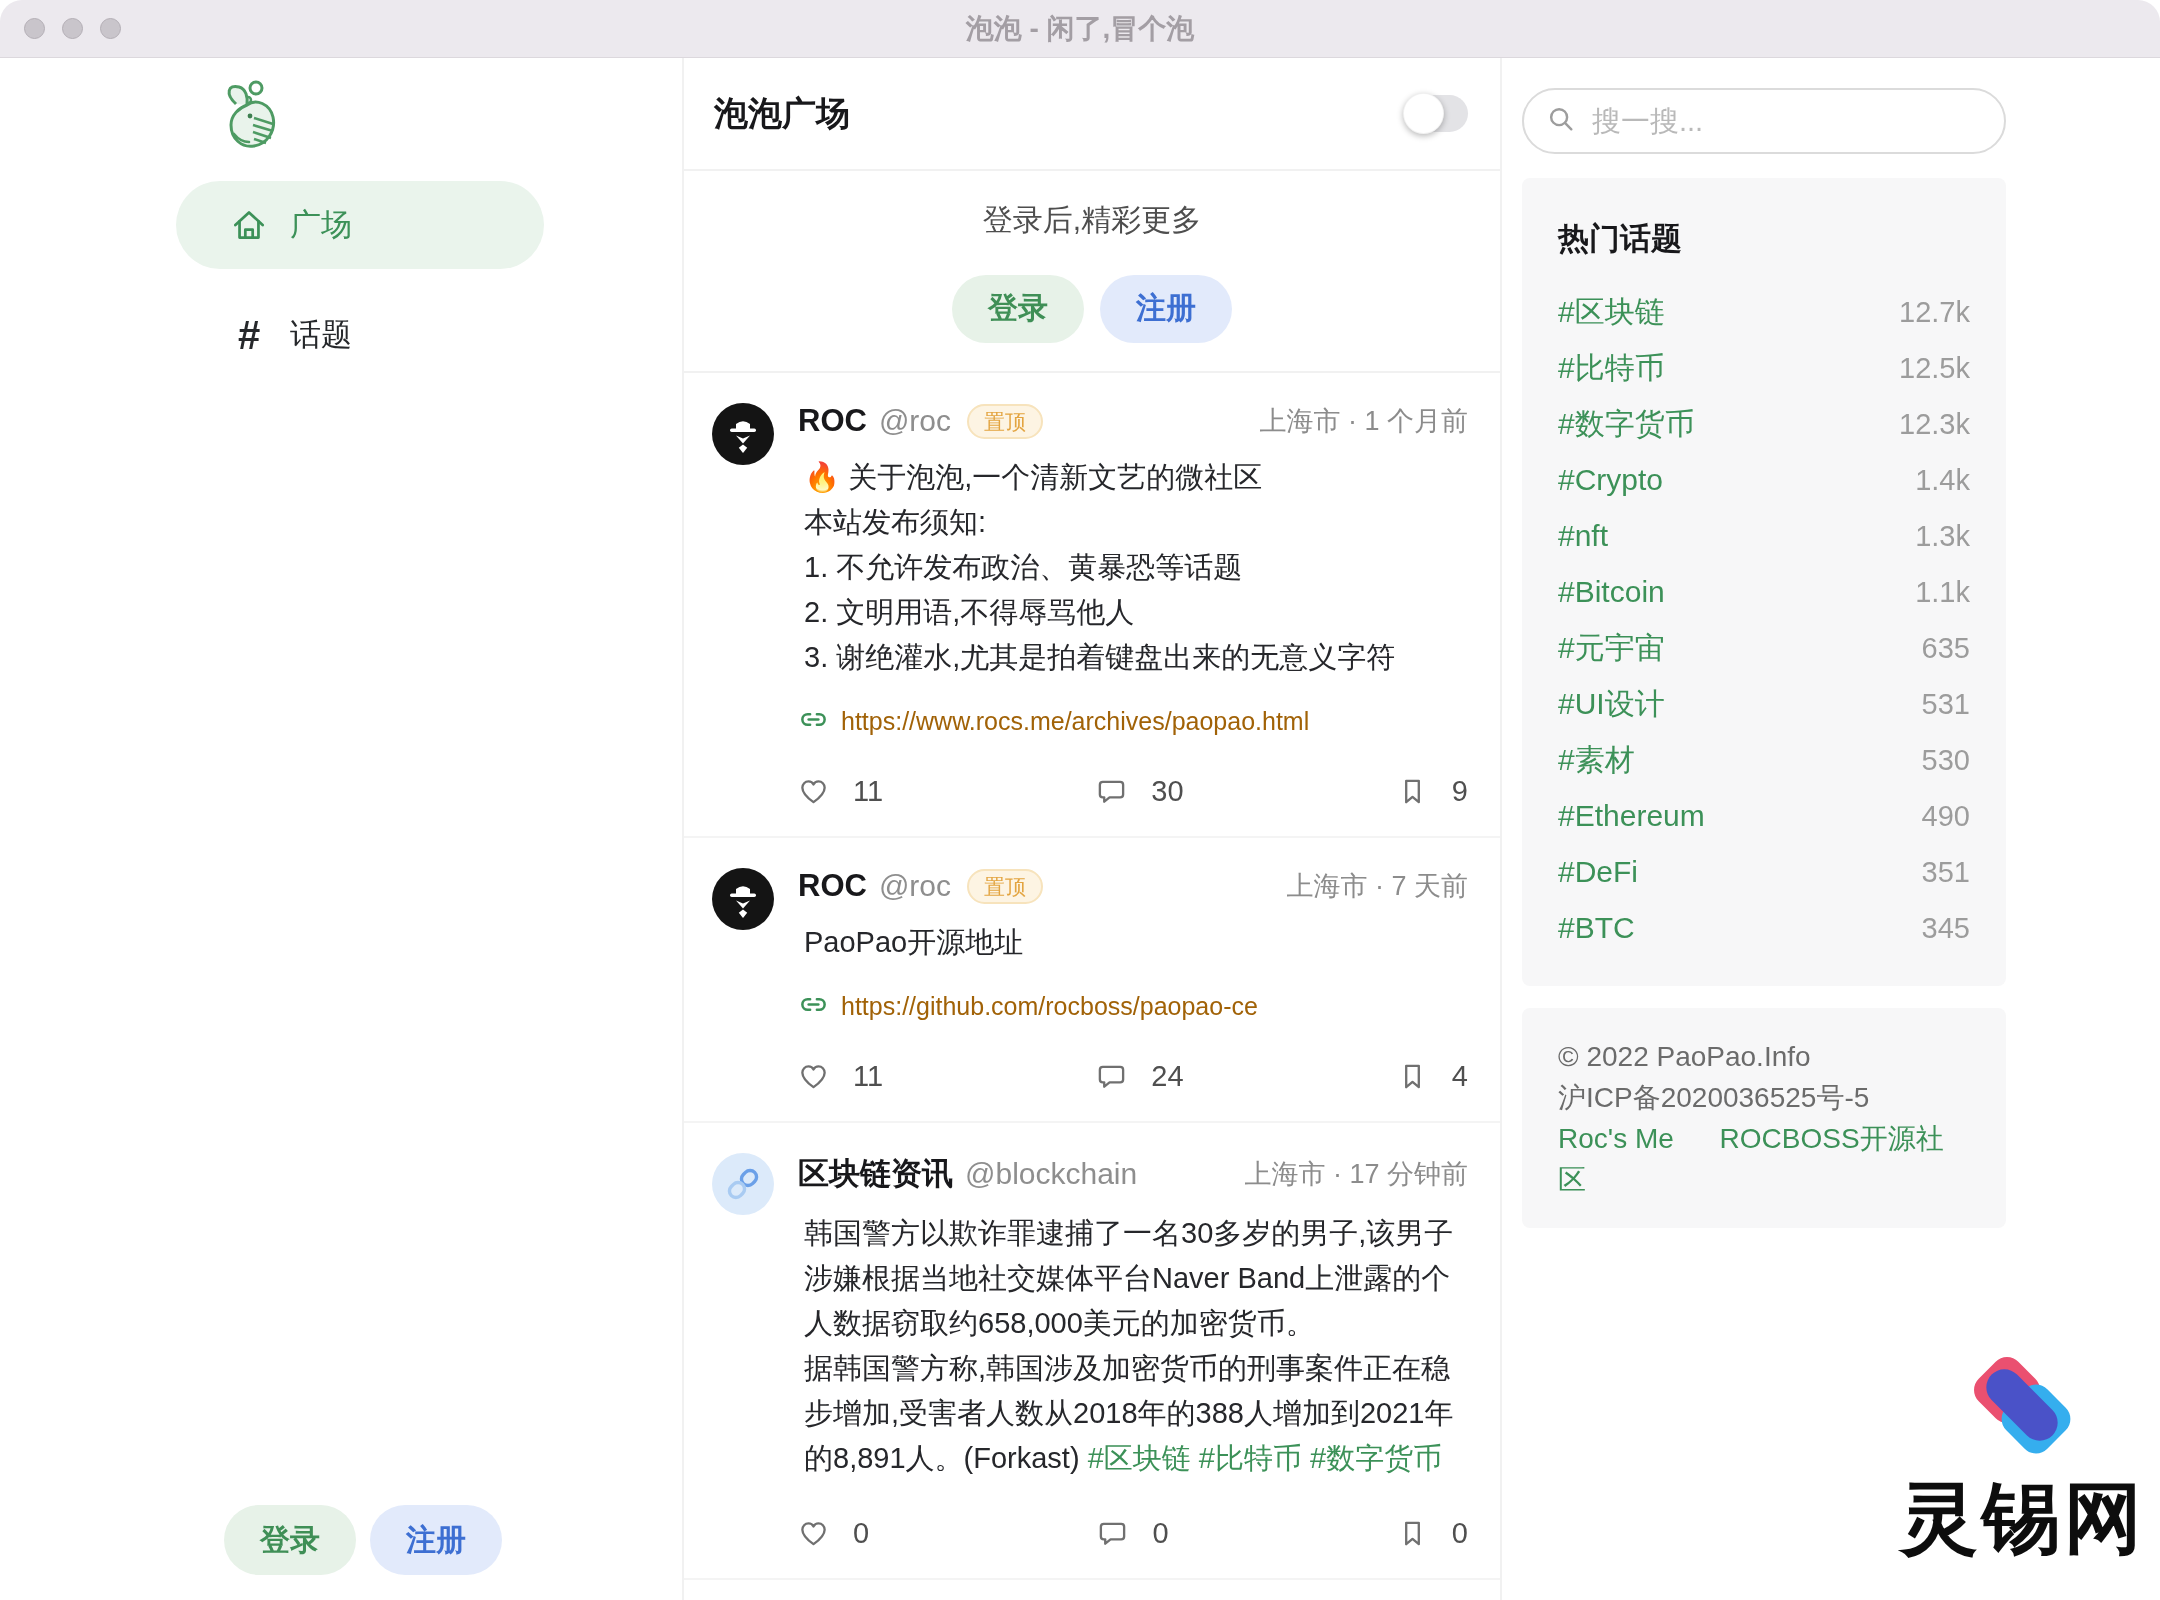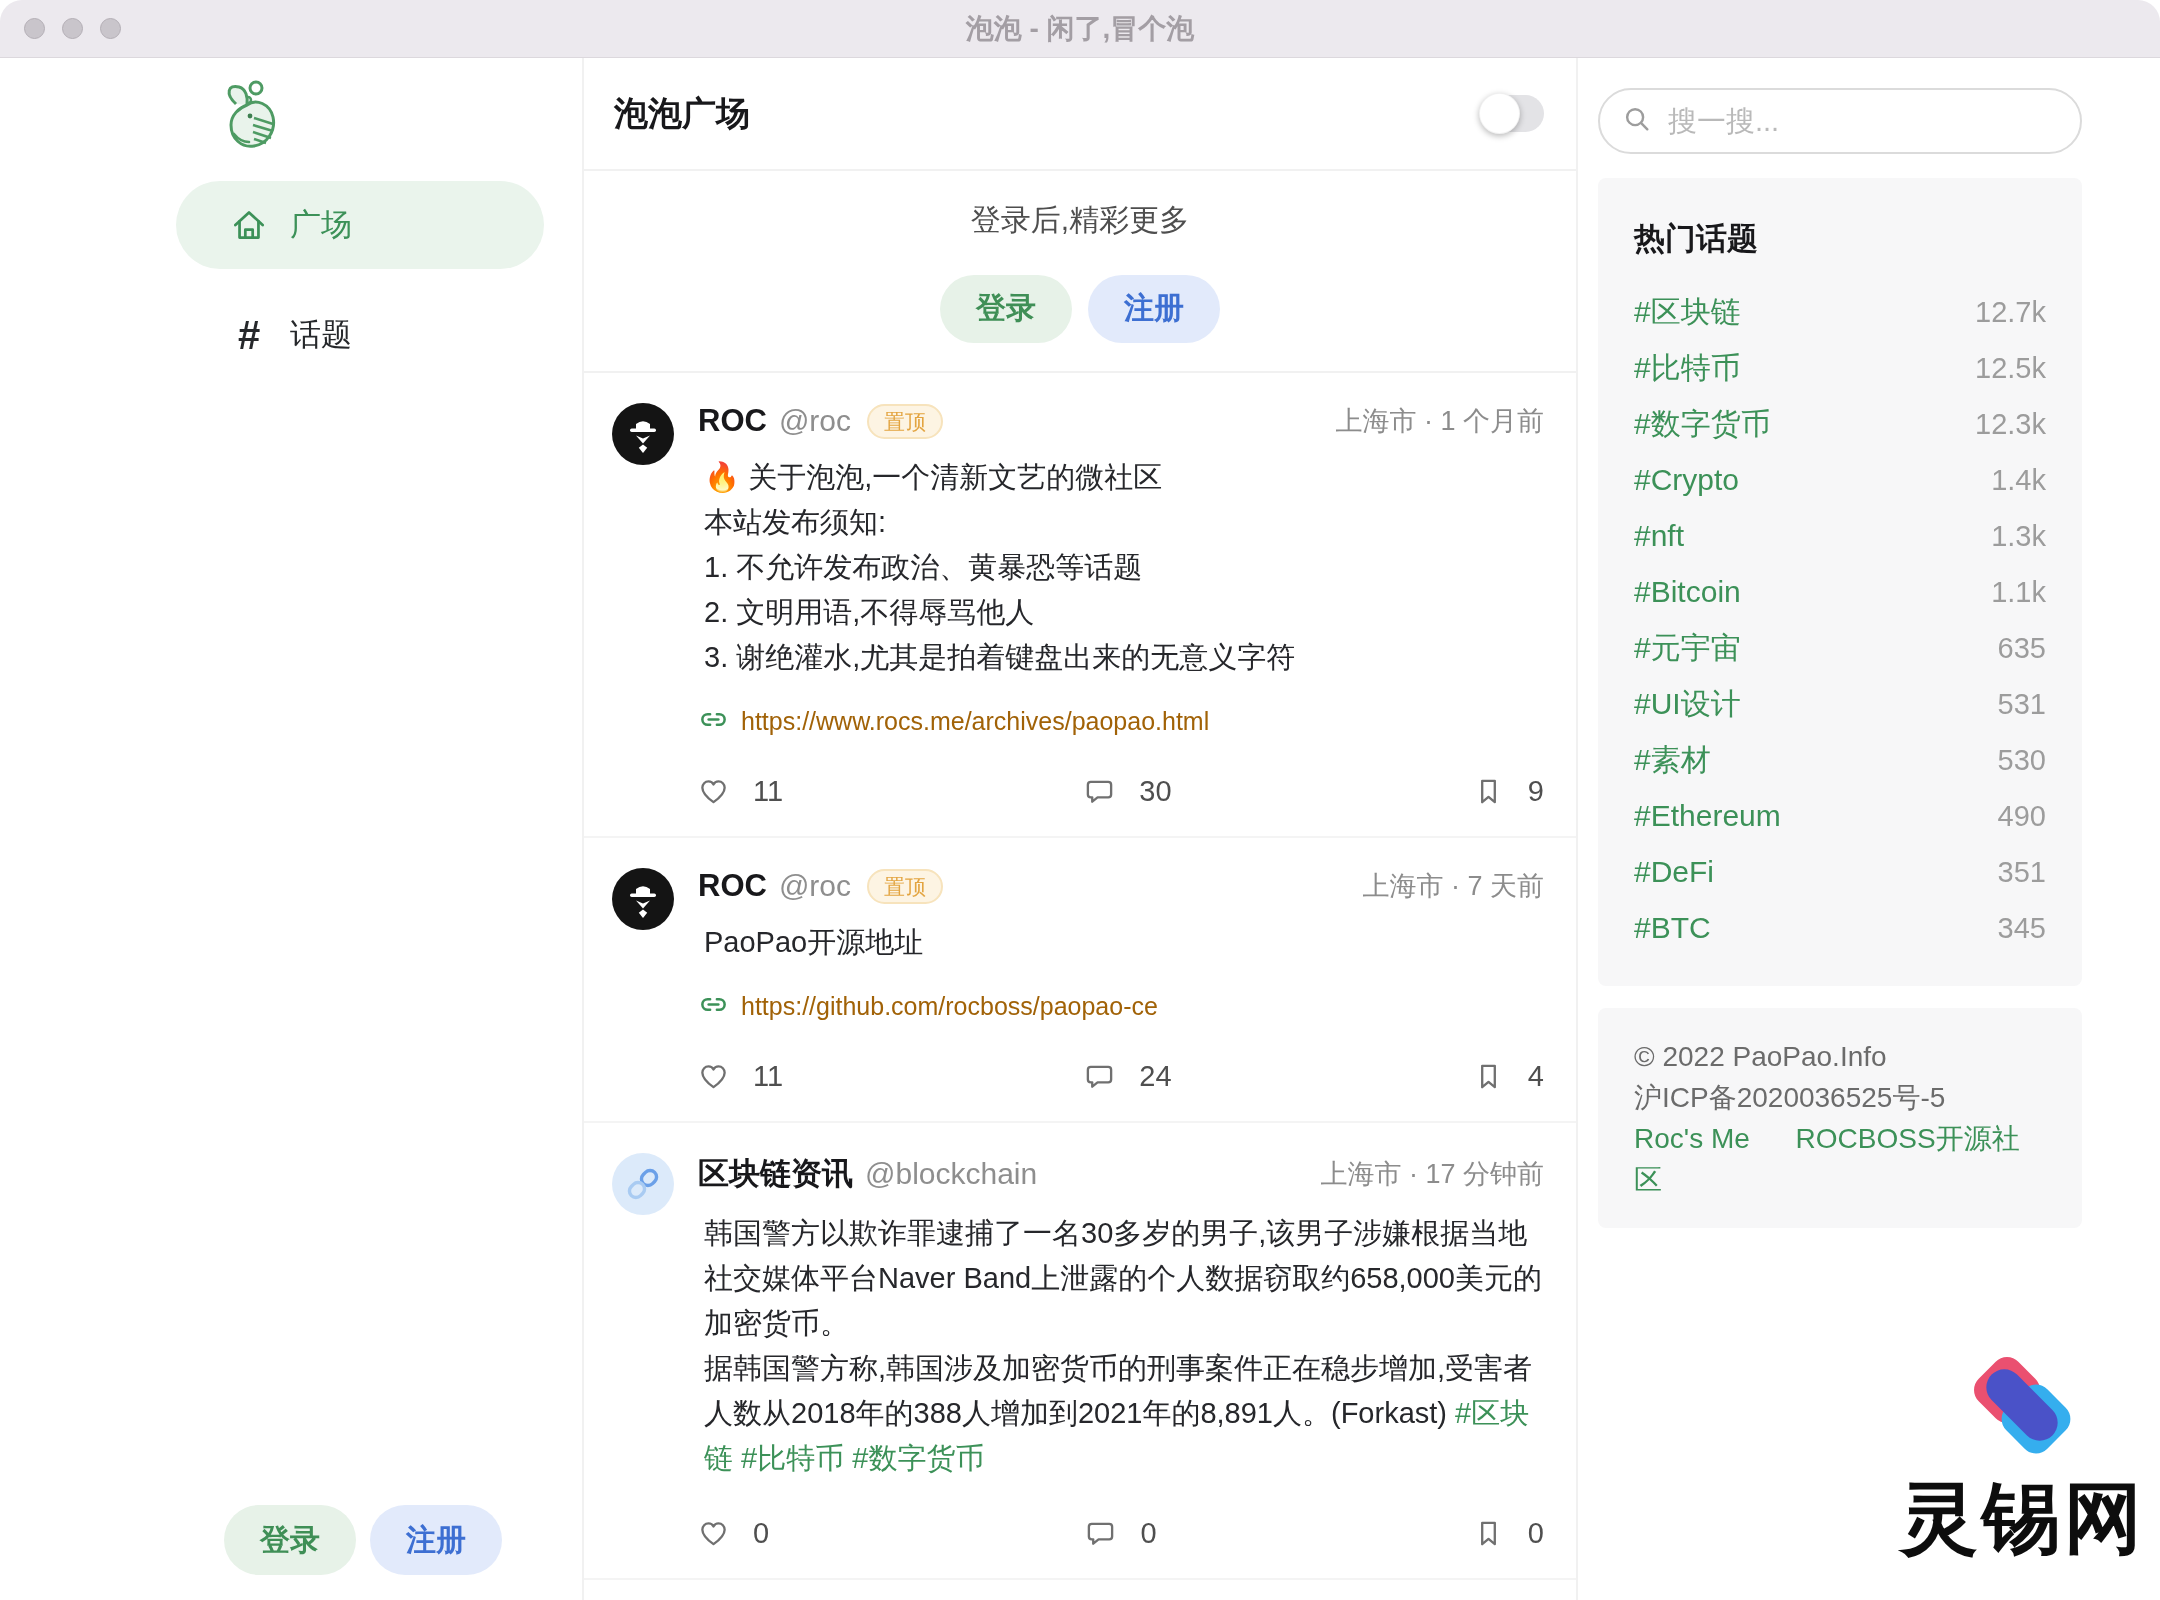--- a/index.html
+++ b/index.html
@@ -11,35 +11,35 @@
   .window{width:2160px;height:1600px;border-radius:22px 22px 0 0;overflow:hidden;position:relative;background:#fff;}
   
   .titlebar{height:57px;background:#ECE9EE;border-bottom:1px solid #DCD8DD;position:relative;
     display:flex;align-items:center;justify-content:center;}
   .traffic{position:absolute;left:24px;top:18px;display:flex;gap:17px;}
   .light{width:21px;height:21px;border-radius:50%;background:#C9C5CB;border:1px solid #B3AEB5;box-sizing:border-box;}
   .titlebar-title{font-size:28px;font-weight:600;color:#A39EA4;}
   
   .app{display:flex;height:1543px;overflow:hidden;}
   
-  .sidebar{width:584px;flex-shrink:0;border-right:2px solid #F1F1F1;position:relative;box-sizing:border-box;}
+  .sidebar{width:684px;flex-shrink:0;border-right:2px solid #F1F1F1;position:relative;box-sizing:border-box;}
   .logo{position:absolute;left:220px;top:22px;width:58px;height:70px;cursor:pointer;}
   .sidebar nav{padding-top:123px;}
   .nav-item{width:368px;height:88px;margin:0 0 22px 176px;border-radius:44px;display:flex;align-items:center;
     padding-left:52px;gap:20px;font-size:31px;color:#26282B;cursor:pointer;box-sizing:border-box;}
   .nav-item.active{background:#EAF4EC;color:#3C9158;}
   .nav-icon{width:42px;height:42px;display:flex;align-items:center;justify-content:center;}
   .hash-glyph{font-weight:700;font-size:40px;color:#26282B;width:42px;text-align:center;}
   .sidebar-auth{position:absolute;left:224px;bottom:26px;display:flex;gap:14px;}
   .pill{border:none;outline:none;width:132px;height:70px;border-radius:35px;font-size:30px;font-weight:700;
     cursor:pointer;font-family:inherit;display:flex;align-items:center;justify-content:center;}
   .pill.green{background:#E7F2E8;color:#3F8F56;}
   .pill.blue{background:#E2EAFB;color:#3D6FD2;}
   
-  .feed{width:994px;flex-shrink:0;border-right:2px solid #F1F1F1;box-sizing:border-box;display:flex;flex-direction:column;}
+  .feed{width:818px;flex-shrink:0;border-right:2px solid #F1F1F1;box-sizing:border-box;display:flex;flex-direction:column;}
   .feed-header{height:111px;flex-shrink:0;display:flex;align-items:center;justify-content:space-between;
     padding:0 32px 0 30px;border-bottom:2px solid #F1F1F1;}
   .feed-header h1{margin:0;font-size:34px;font-weight:700;color:#18181B;}
   .toggle{width:63px;height:37px;border-radius:19px;background:#E3E3E6;position:relative;cursor:pointer;}
   .knob{width:41px;height:41px;border-radius:50%;background:#FFFFFF;position:absolute;left:-2px;top:-2px;
     box-shadow:0 2px 6px rgba(0,0,0,0.28);border:1px solid rgba(0,0,0,0.05);box-sizing:border-box;}
   .login-cta{height:200px;flex-shrink:0;border-bottom:2px solid #F1F1F1;display:flex;flex-direction:column;
     align-items:center;justify-content:center;}
   .login-cta p{margin:0 0 34px;font-size:30px;color:#4E4E4E;}
   .cta-buttons{display:flex;gap:16px;}

